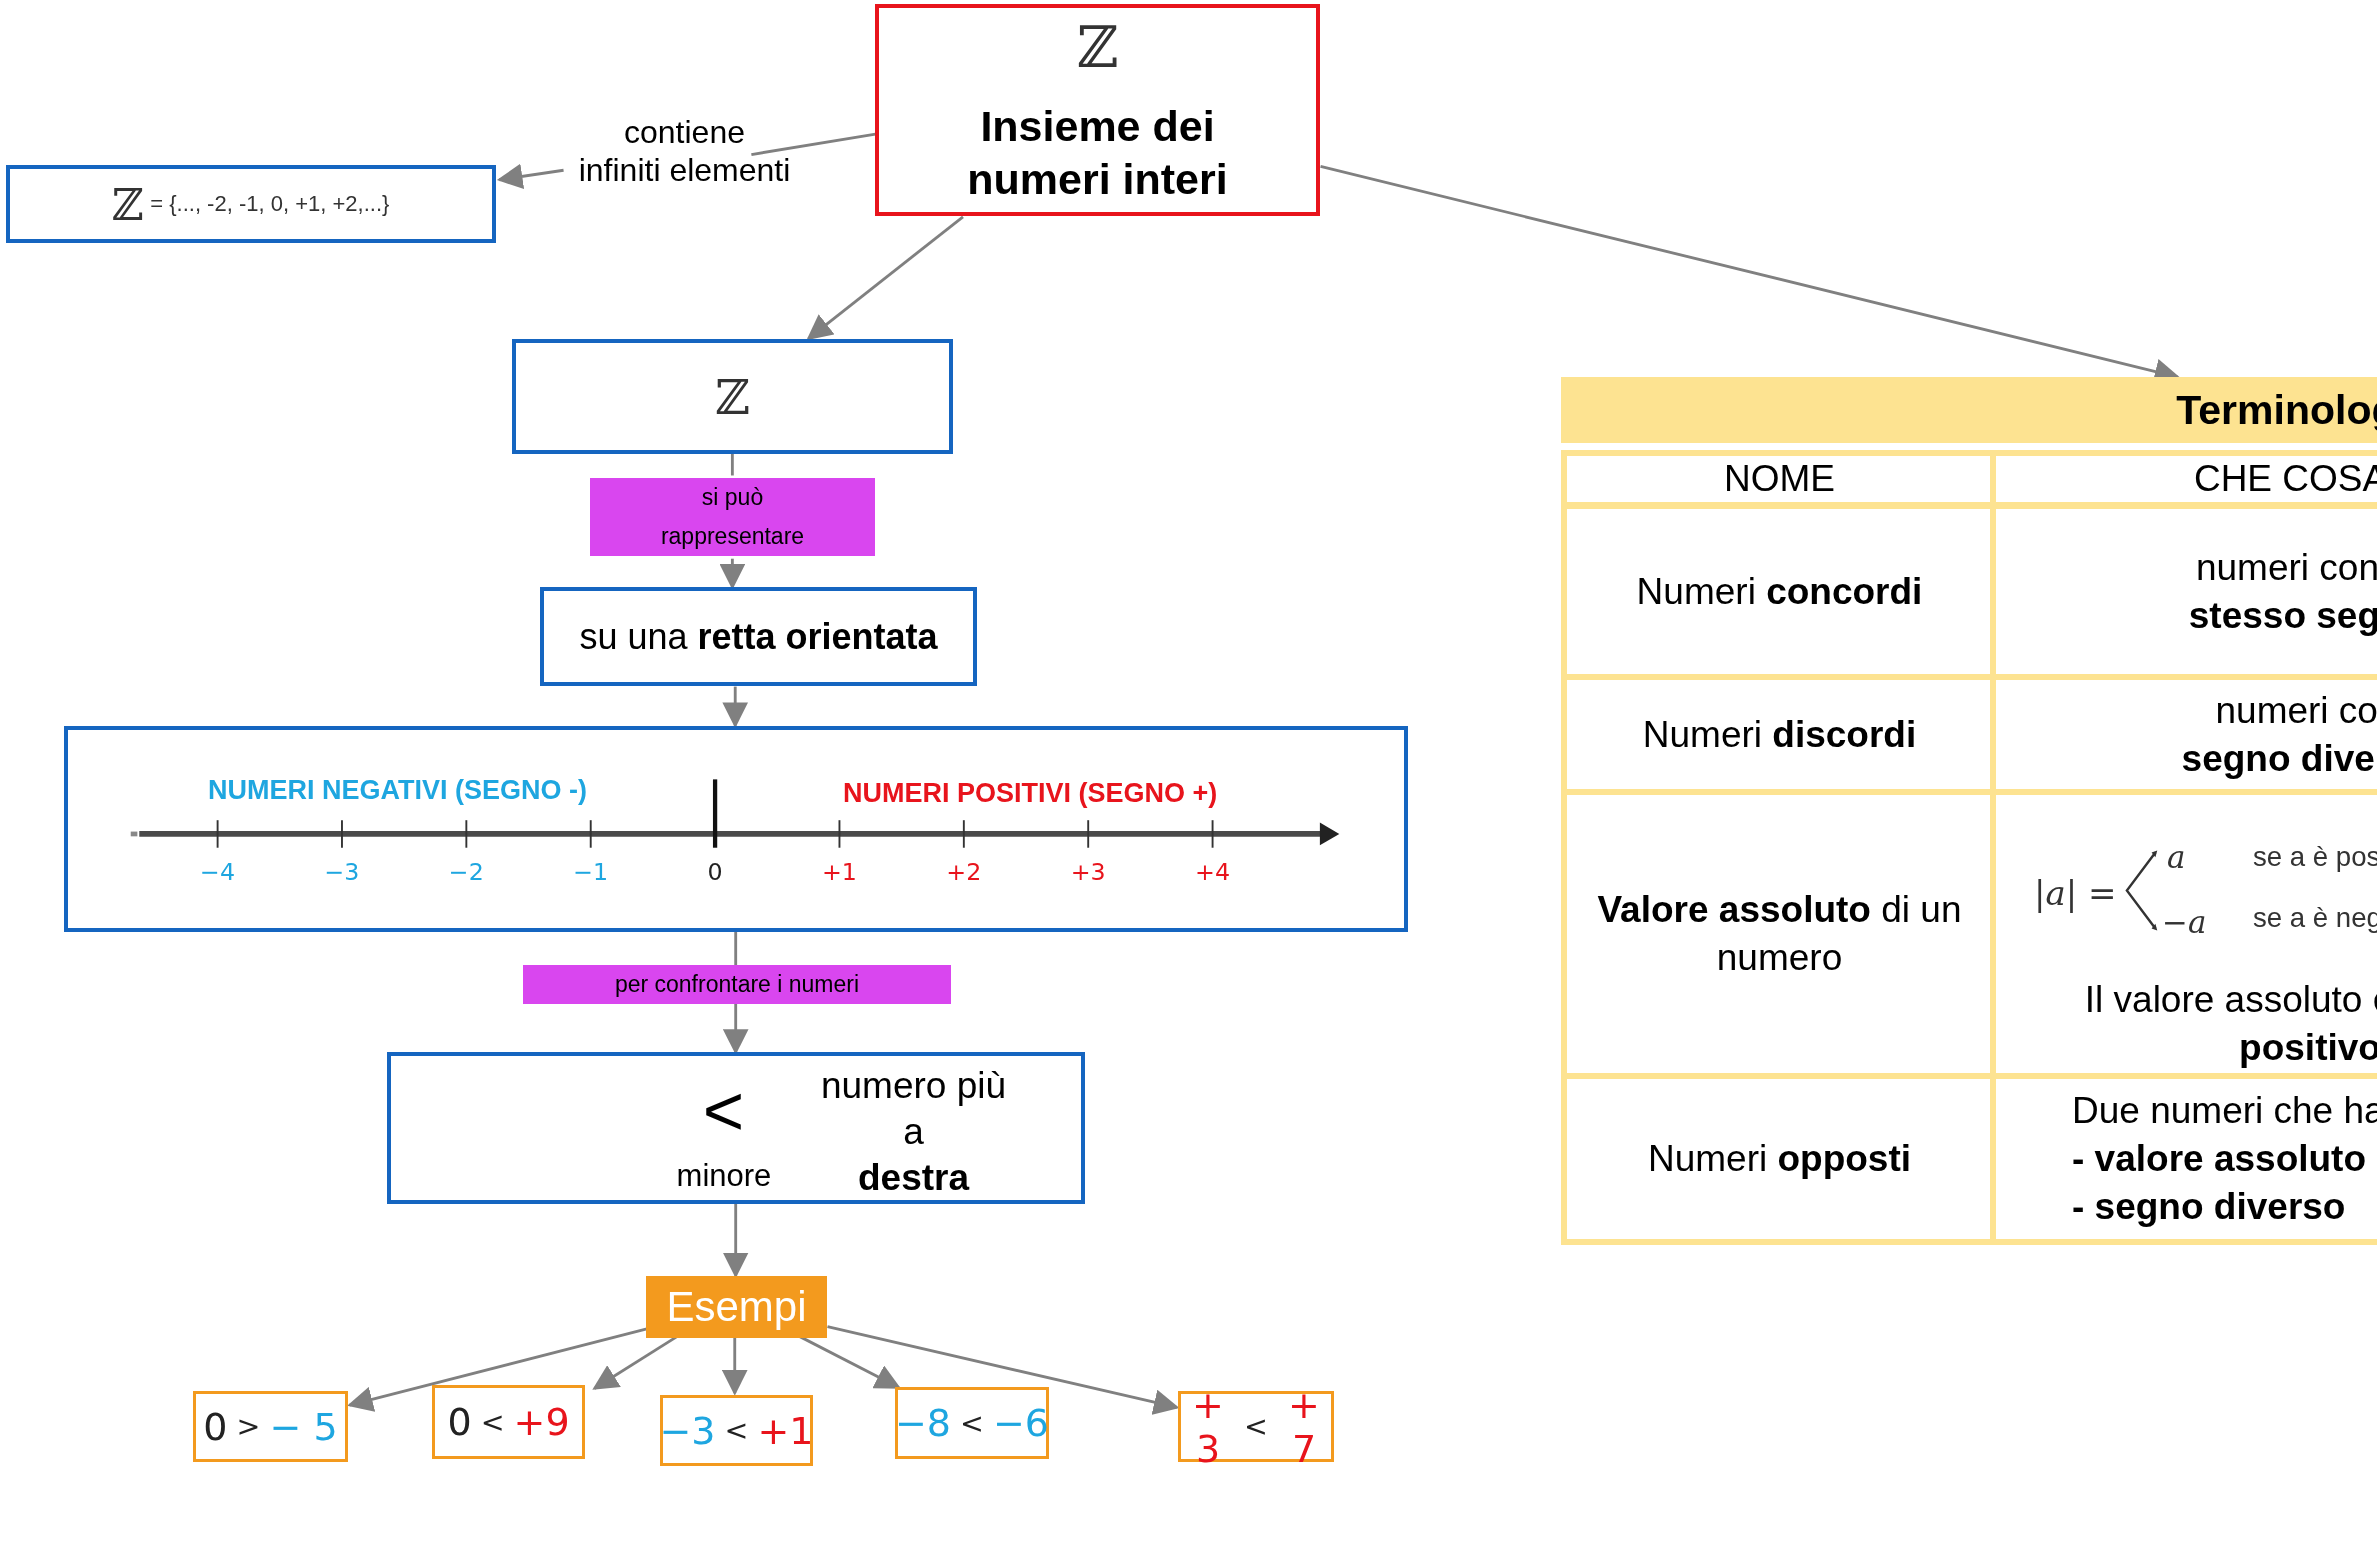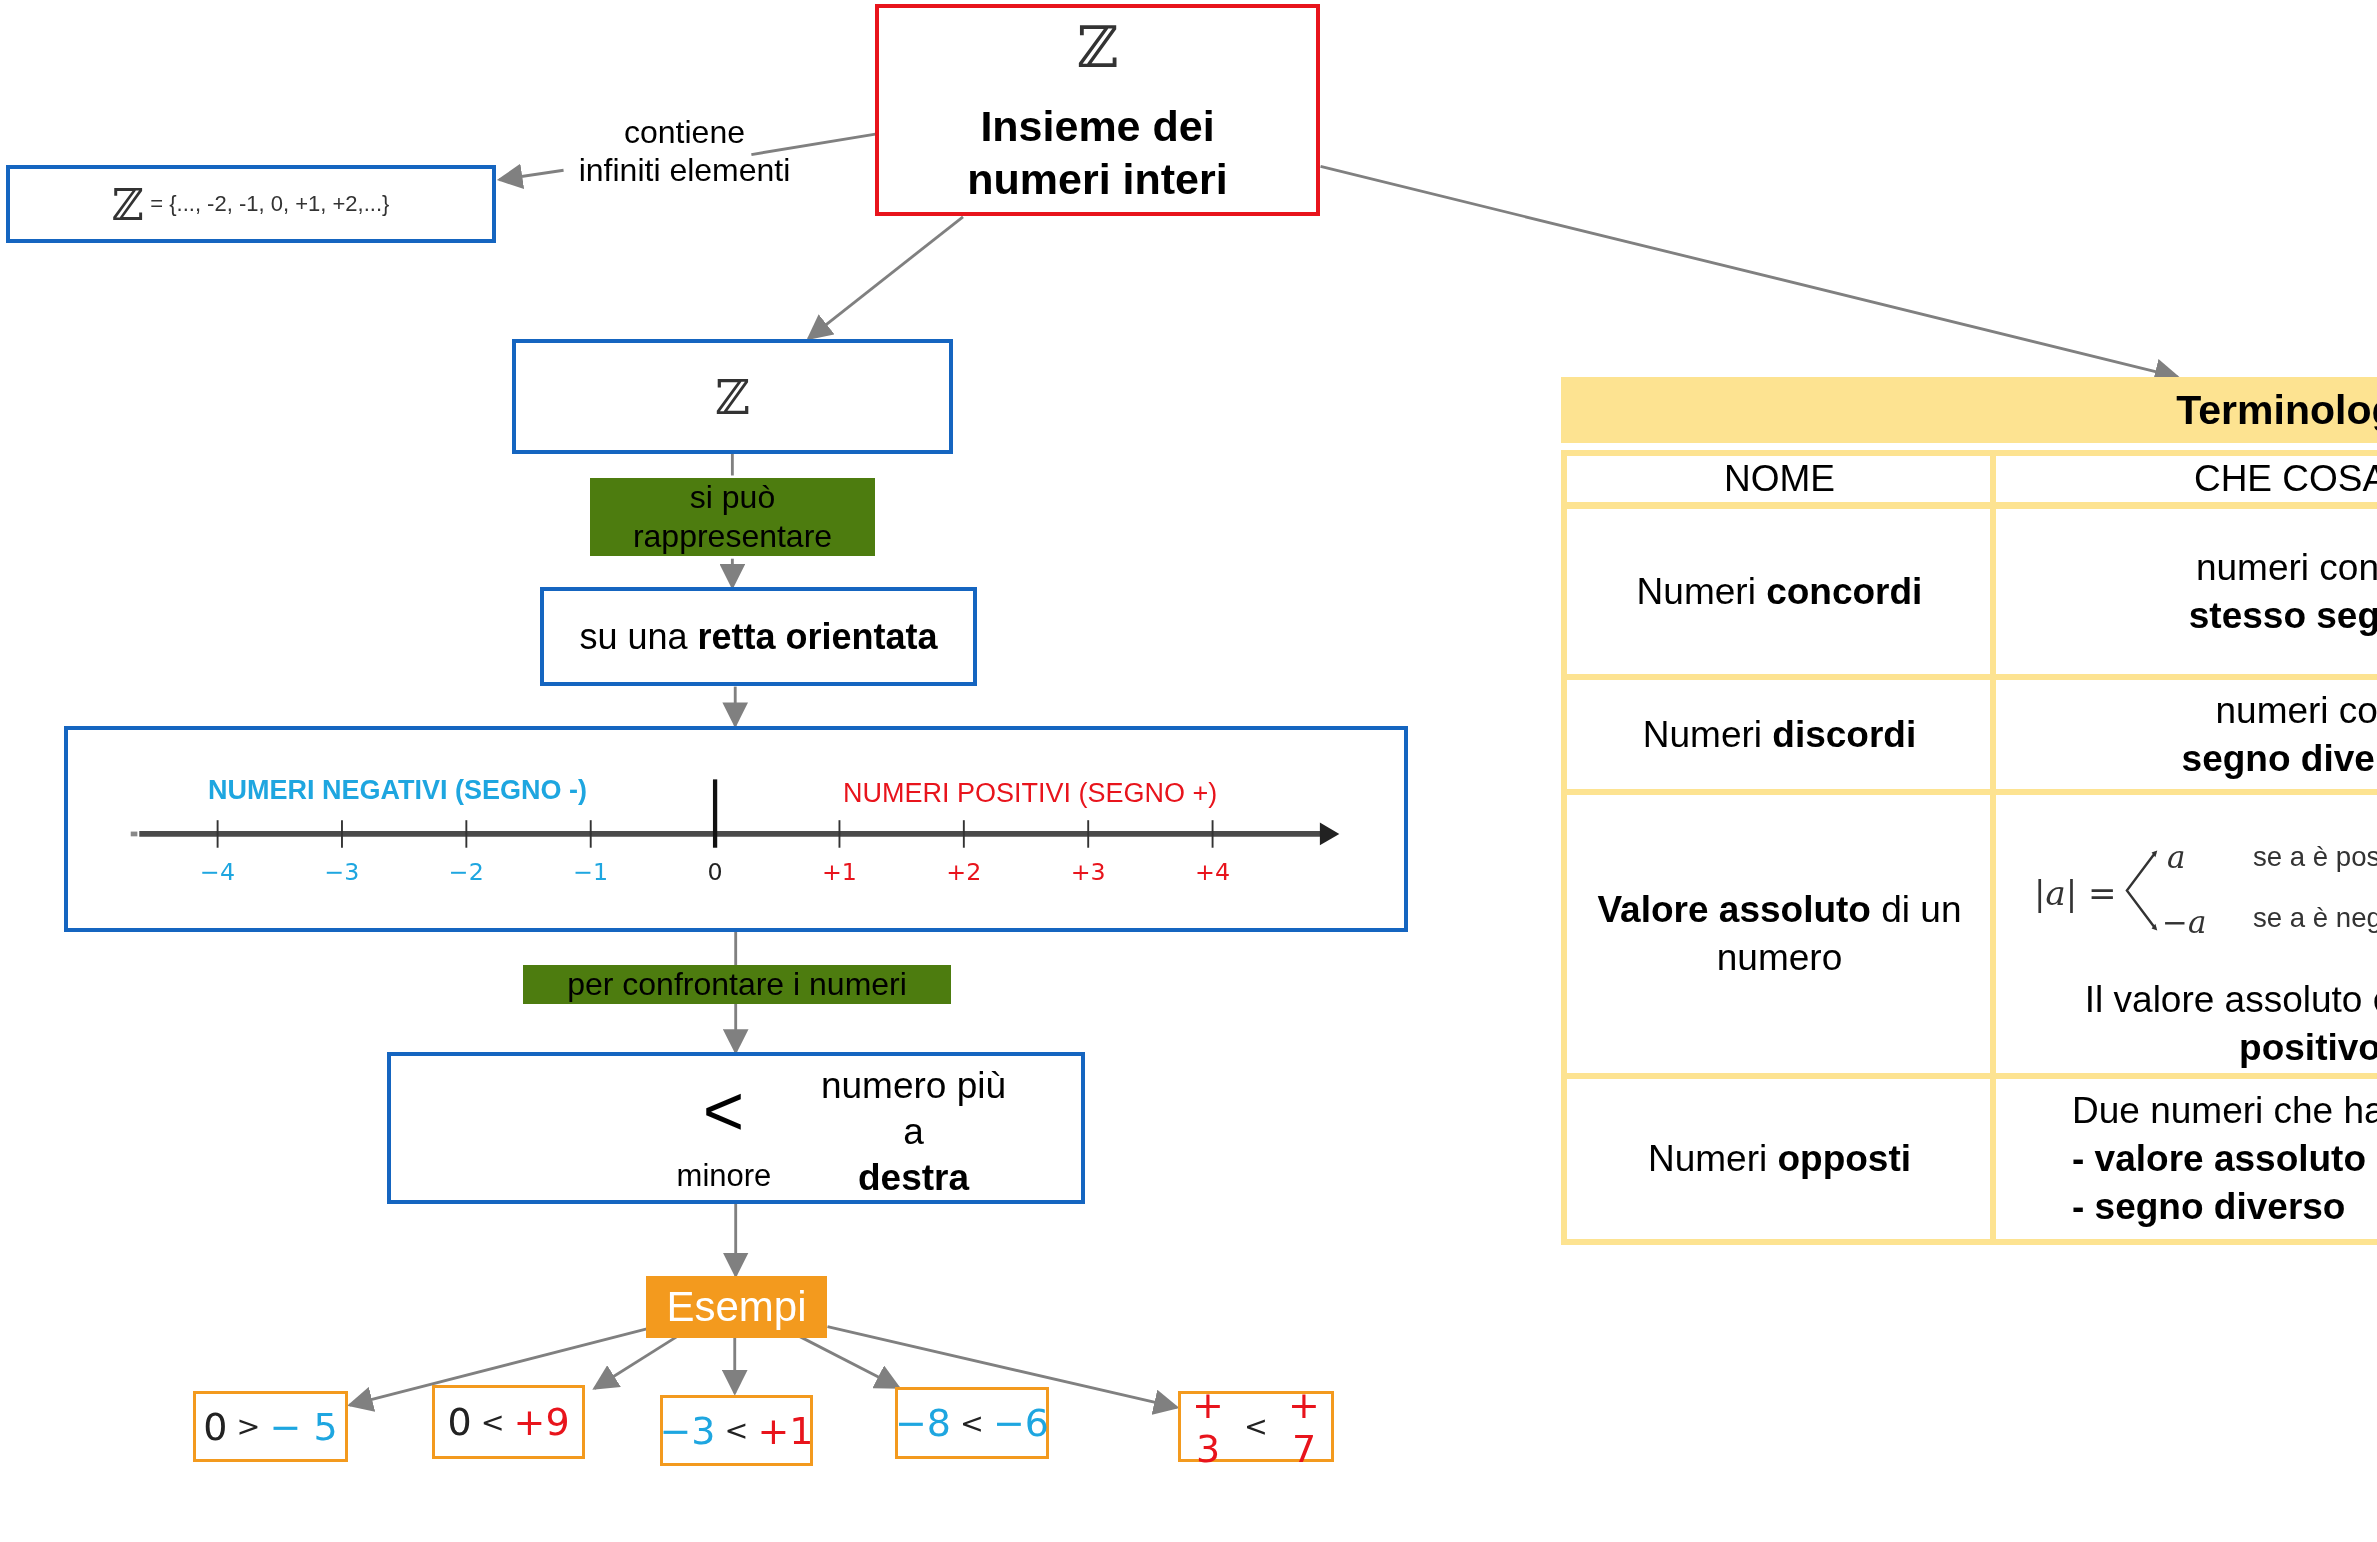--- a/index.html
+++ b/index.html
@@ -5,21 +5,21 @@
   html, body { margin:0; padding:0; background:#ffffff; }
   body { width:3050px; height:1542px; position:relative; overflow:hidden;
          font-family:"Liberation Sans", sans-serif; color:#000; }
   .abs { position:absolute; box-sizing:border-box; }
   .node { position:absolute; box-sizing:border-box; background:#fff; display:flex;
           flex-direction:column; align-items:center; justify-content:center; text-align:center; }
   .blue { border:4.3px solid #1565c0; }
   .red  { border:4.8px solid #e8141c; }
   .orange { border:3.8px solid #f39a1e; }
   .dbl { font-family:"DejaVu Serif", serif; }
-  .lbl { position:absolute; text-align:center; font-size:32px; line-height:39px; background:#4d7c0f; }
+  .lbl { position:absolute; text-align:center; font-size:23px; line-height:39px; background:#d946ef; }
   b { font-weight:bold; }
   .neg { color:#1ea6e0; }
   .pos { color:#e8141c; }
   svg.links { position:absolute; left:0; top:0; }
 
   
   .tbl-title { position:absolute; left:1561px; top:377px; width:1485px; height:66px;
                background:#fde391; font-size:41px; font-weight:bold; display:flex;
                align-items:center; justify-content:center; }
   .cell { position:absolute; box-sizing:border-box; background:#fff; border:6.7px solid #fde391;
@@ -80,21 +80,21 @@
   <div>rappresentare</div>
 </div>
 
 <div class="node blue" style="left:514px;top:587px;width:437px;height:99px;flex-direction:row;font-size:36px;margin-left:26px;">
   <span style="white-space:pre;">su una </span>
     <b>retta orientata</b>
 </div>
 
 <div class="abs blue" style="left:64px;top:726px;width:1344px;height:206px;background:#fff;">
   <div class="abs neg" style="left:140px;top:45px;font-size:27px;font-weight:bold;white-space:nowrap;">NUMERI NEGATIVI (SEGNO -)</div>
-  <div class="abs pos" style="left:775px;top:48px;font-size:27px;font-weight:normal;white-space:nowrap;">NUMERI POSITIVI (SEGNO +)</div>
+  <div class="abs pos" style="left:775px;top:48px;font-size:27px;font-weight:bold;white-space:nowrap;">NUMERI POSITIVI (SEGNO +)</div>
   <svg class="abs" width="1335" height="197" style="left:0;top:0;" viewBox="0 0 2808 415">
     <rect x="130" y="214" width="14" height="10" fill="#888"></rect>
     <line x1="148" y1="219" x2="2640" y2="219" stroke="#4a4a4a" stroke-width="12"></line>
     <path d="M2635,195 L2676,219 L2635,243 z" fill="#222"></path>
     <line x1="1361" y1="104" x2="1361" y2="248" stroke="#111" stroke-width="9"></line>
     <g id="ticks">
         <line x1="313" x2="313" y1="190" y2="248" stroke="#333" stroke-width="4"></line>
         <text x="313" y="315" text-anchor="middle" font-size="50" font-family="DejaVu Sans, sans-serif" fill="#1ea6e0">−4</text>
         <line x1="575" x2="575" y1="190" y2="248" stroke="#333" stroke-width="4"></line>
         <text x="575" y="315" text-anchor="middle" font-size="50" font-family="DejaVu Sans, sans-serif" fill="#1ea6e0">−3</text>

